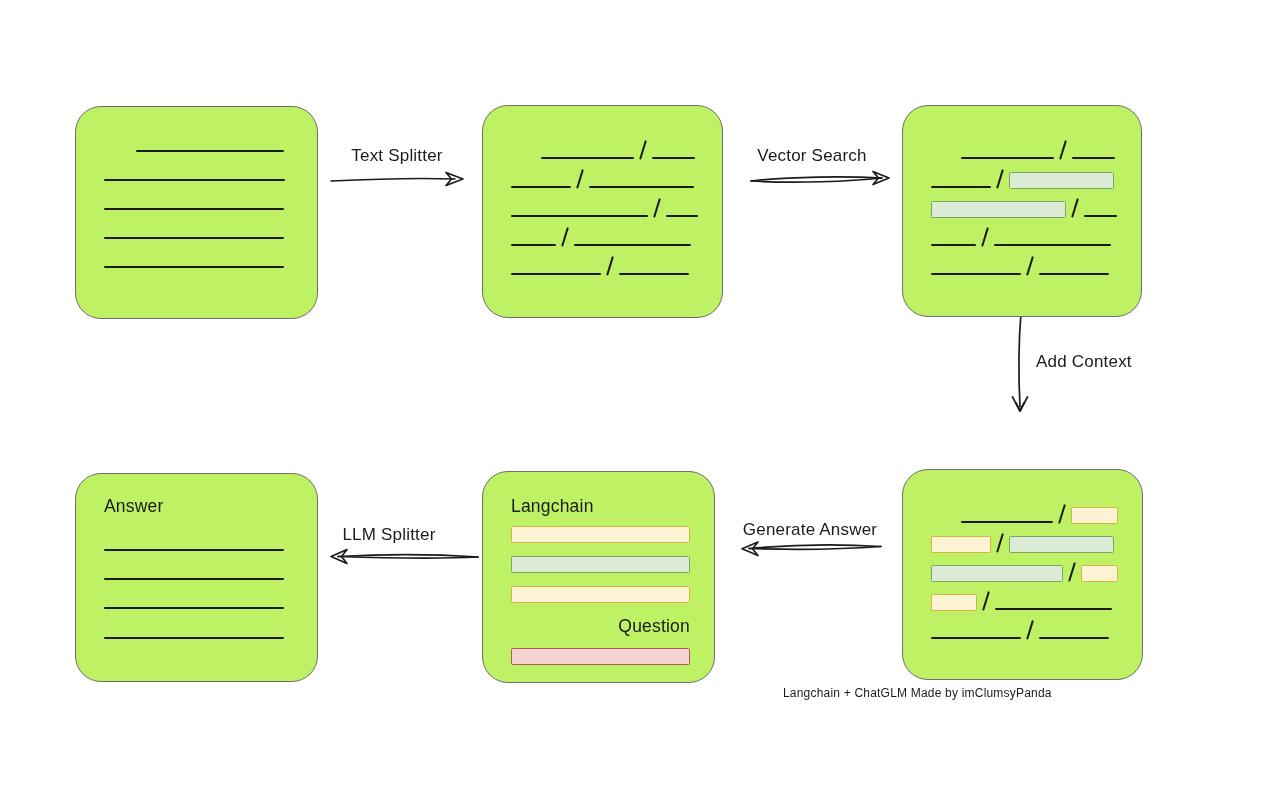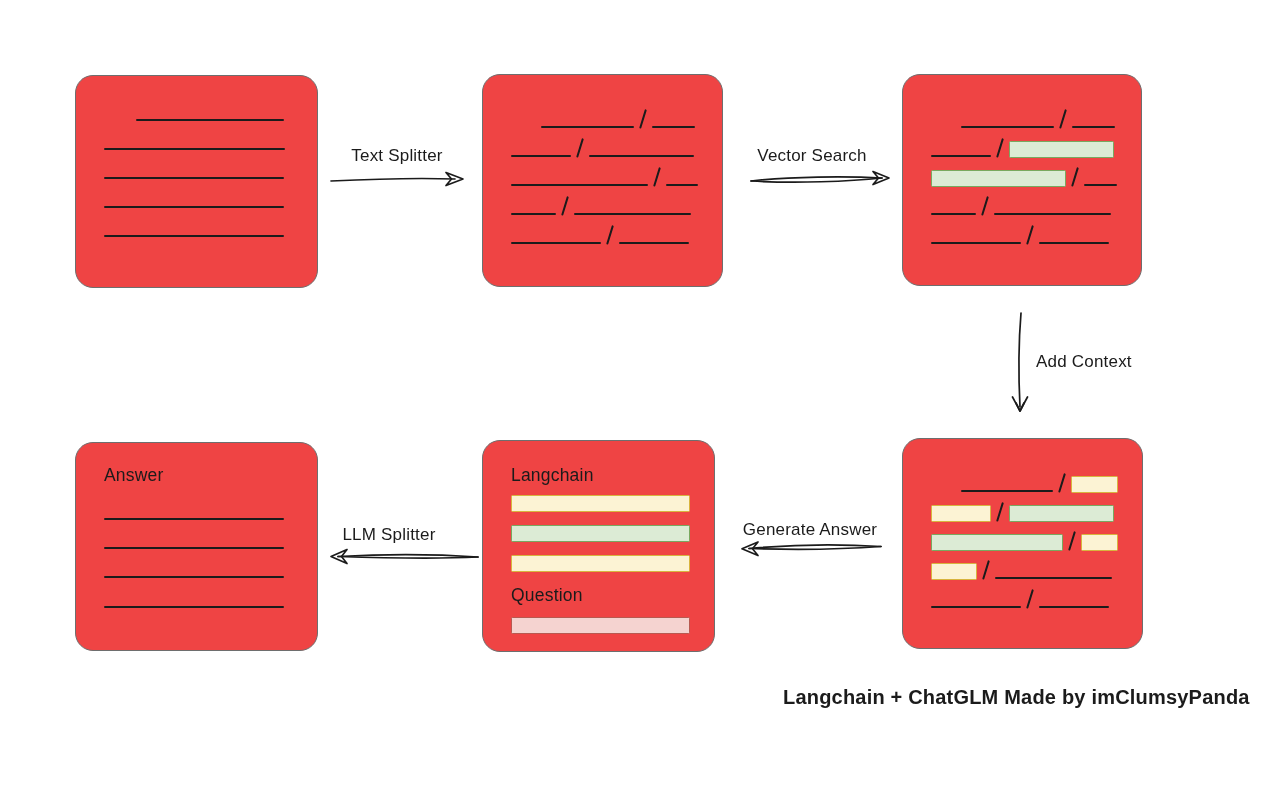--- a/index.html
+++ b/index.html
@@ -12,24 +12,25 @@
     position:relative;
     width:1262px;height:708px;
     background:#ffffff;
     overflow:hidden;
   }
   .arrow-layer{position:absolute;left:0;top:0;width:1262px;height:792px;pointer-events:none;}
   .arrow-layer path{stroke:var(--stroke,#1b1b1b);stroke-width:1.7;fill:none;stroke-linecap:round;stroke-linejoin:round;}
   .box{
     position:absolute;
     border:1.6px solid var(--box-border,#6e6e6e);
-    border-radius:18px;
-    background:#ef4444;
+    border-radius:26px;
+    background:#bef264;
     box-sizing:border-box;
     padding:17px 24px 0 28px;
+    margin-top:31px;
   }
   .box.pt25{padding-top:25px;}
   .box.pt18{padding-top:18px;}
   .row{
     height:29px;
     display:flex;
     align-items:flex-end;
   }
   .seg-line{
     height:0;
@@ -62,24 +63,23 @@
   .arrow-label{
     position:absolute;
     font-size:17px;
     letter-spacing:0.2px;
     white-space:nowrap;
   }
   .arrow-label.center{text-align:center;}
   .caption{
     position:absolute;
     left:783px;top:686px;width:392px;
-    font-size:20px;
+    font-size:12px;
     letter-spacing:0.2px;
     white-space:nowrap;
-    font-weight:bold;
   }
 </style>
 </head>
 <body style="--stroke: #1b1b1b; --box-border: #6e6e6e; --green-fill: #dcebd5; --green-border: #79a85f; --yellow-fill: #fcf3d4; --yellow-border: #d8b43e; --red-fill: #f5d3d0; --red-border: #b85950;">
 
 <div class="canvas">
 
   <svg class="arrow-layer" viewBox="0 0 1262 792">
     <g>
       <path d="M331,181 C372,179 425,178 455,179"></path>
@@ -221,21 +221,21 @@
       </div>
       <div class="row" style="height: 27px;">
         <div class="seg-bar bar-yellow" style="width: 180px;"></div>
       </div>
       <div class="row" style="height: 30px;">
         <div class="seg-bar bar-green" style="width: 180px;"></div>
       </div>
       <div class="row" style="height: 30px;">
         <div class="seg-bar bar-yellow" style="width: 180px;"></div>
       </div>
-      <div class="row" style="height: 33px;">
+      <div class="row" style="height: 33px; justify-content: flex-end;">
         <div class="seg-text">Question</div>
       </div>
       <div class="row" style="height: 29px;">
         <div class="seg-bar bar-red" style="width: 180px;"></div>
       </div>
     </div>
 
   <div class="box pt18" style="left:75px;top:442px;width:243px;height:209px;">
       <div class="row" style="height: 24px;">
         <div class="seg-text">Answer</div>

